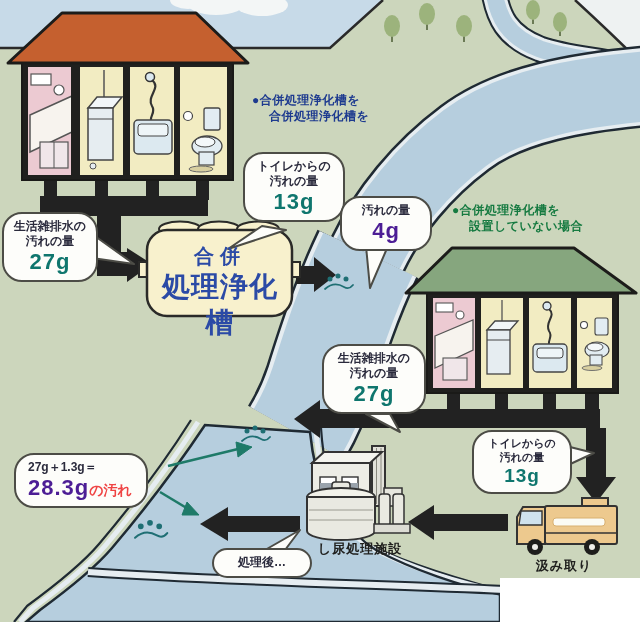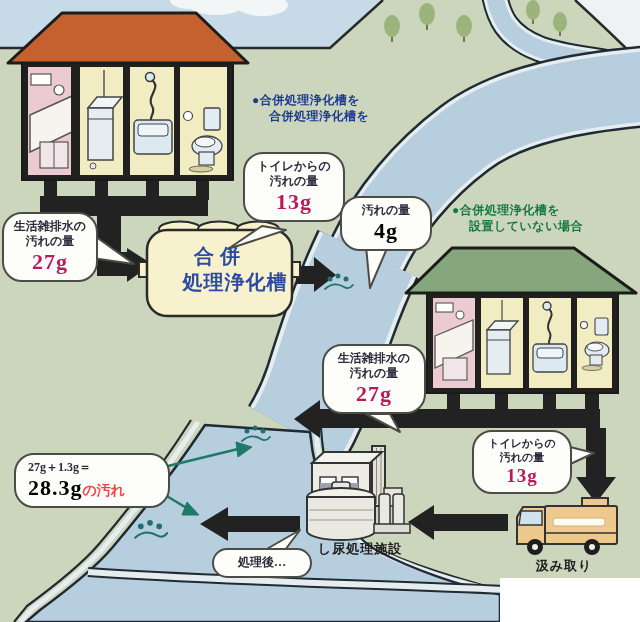--- a/index.html
+++ b/index.html
@@ -4,35 +4,35 @@
 <style>
   html,body{margin:0;padding:0;background:#9aa39a;}
   #stage{
     position:relative;width:640px;height:622px;overflow:hidden;
     font-family:"Liberation Sans",sans-serif;background:#ccd6bc;
   }
   #bg{position:absolute;left:0;top:0;z-index:0;}
   .ov{position:absolute;z-index:2;}
   .callout{
     background:#fdfdfa;border:2.5px solid #4c4c46;border-radius:20px;
-    padding:5px 6px 6px;text-align:center;line-height:1.25;box-sizing:border-box;font-family:Liberation Serif, serif;
+    padding:5px 6px 6px;text-align:center;line-height:1.25;box-sizing:border-box;
   }
   .c-line{font-size:12px;font-weight:700;color:#2a2a3c;}
   .c-line.sm{font-size:11px;}
-  .c-value{font-size:22px;font-weight:800;color:#be185d;letter-spacing:1px;line-height:1.15;}
+  .c-value{font-size:22px;font-weight:800;color:#0f766e;letter-spacing:1px;line-height:1.15;}
   .c-value.md{font-size:19px;}
-  .c-value.red{color:#000000;}
+  .c-value.red{color:#4c1d95;}
   .c-suffix{font-size:14px;font-weight:700;color:#ef4444;letter-spacing:0;}
   .headline{font-size:12px;font-weight:800;line-height:1.35;letter-spacing:.5px;}
   .headline .l2{padding-left:17px;}
   .headline.blue{color:#1d3a8f;}
   .headline.green{color:#157a40;}
   .tanklabel{color:#2b4aa6;font-weight:800;text-align:center;line-height:1.3;}
   .tanklabel .t1{font-size:20px;letter-spacing:6px;}
-  .tanklabel .t2{font-size:20px;letter-spacing:1px;margin-left:30px;}
+  .tanklabel .t2{font-size:28px;letter-spacing:1px;}
   .maplabel{font-size:13px;font-weight:700;color:#20201e;text-align:center;letter-spacing:1px;}
   .blank{background:#ffffff;z-index:3;}
 </style>
 </head>
 <body>
 
 <div id="stage">
 
 <svg id="bg" width="640" height="622" viewBox="0 0 640 622">
 
@@ -319,21 +319,21 @@
   <div class="c-line">汚れの量</div>
   <div class="c-value">27g</div>
 </div>
 
 <div class="ov callout" style="left:472px;top:430px;width:100px;">
   <div class="c-line sm">トイレからの</div>
   <div class="c-line sm">汚れの量</div>
   <div class="c-value md">13g</div>
 </div>
 
-<div class="ov callout" style="left:14px;top:453px;width:156px;text-align:left;padding-left:12px;">
+<div class="ov callout" style="left:14px;top:453px;width:134px;text-align:left;padding-left:12px;">
   <div class="c-line">27g＋1.3g＝</div>
   <div><span class="c-value red">28.3g</span><span class="c-suffix">の汚れ</span></div>
 </div>
 
 <div class="ov callout" style="left:212px;top:548px;width:100px;">
   <div class="c-line">処理後…</div>
 </div>
 
 <div class="ov maplabel" style="left:514px;top:557px;width:100px;">汲み取り</div>
 

